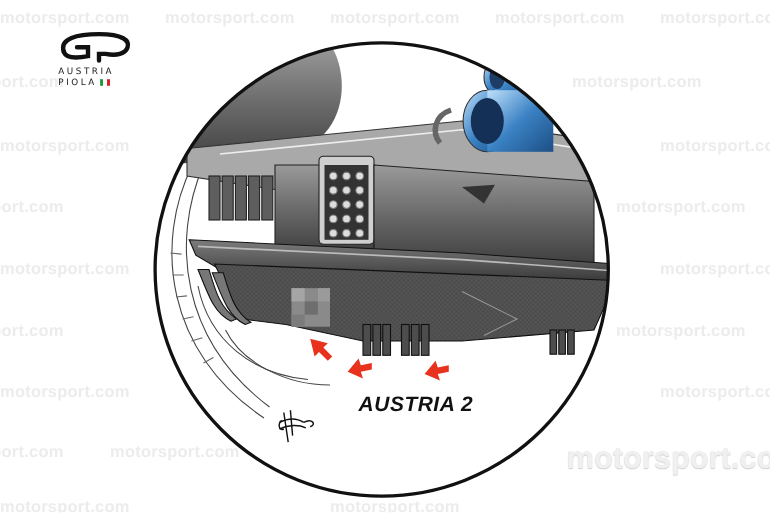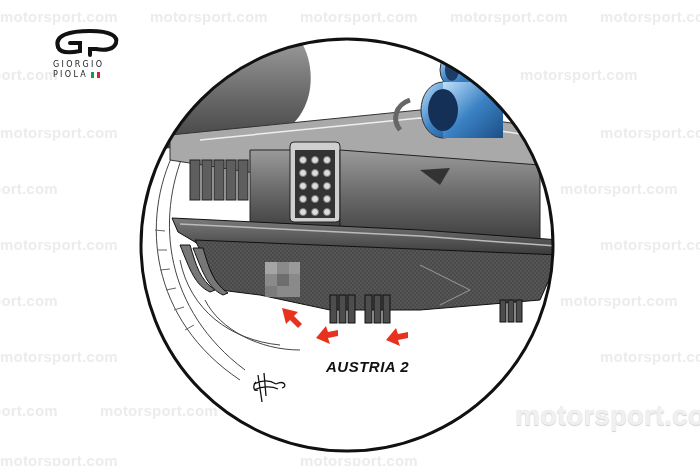--- a/index.html
+++ b/index.html
@@ -3,21 +3,21 @@
 <meta charset="utf-8">
 <style>
   html,body{margin:0;padding:0;}
   body{width:700px;height:466px;background:#ffffff;position:relative;overflow:hidden;font-family:"Liberation Sans",sans-serif;}
   .wm-layer{position:absolute;inset:0;pointer-events:none;}
   .wm{position:absolute;font-family:"Liberation Sans",sans-serif;font-weight:bold;font-size:15px;color:#ececec;letter-spacing:0.2px;white-space:nowrap;}
   .logo{position:absolute;left:50px;top:25px;width:80px;height:60px;}
   .logo-text{position:absolute;left:53px;top:60px;font-size:8px;letter-spacing:2.3px;color:#222;line-height:10px;font-family:"DejaVu Sans",sans-serif;}
   .flag{display:inline-block;width:9px;height:6px;margin-left:3px;vertical-align:middle;background:linear-gradient(to right,#1a9b3a 0 33%,#ffffff 33% 66%,#d8232a 66% 100%);}
   .illus{position:absolute;left:0;top:0;width:700px;height:466px;}
-  .caption{position:absolute;left:326px;top:358px;font-size:15px;font-weight:bold;font-style:italic;color:#111;letter-spacing:0.5px;}
+  .caption{position:absolute;left:326px;top:358px;font-size:19px;font-weight:bold;font-style:italic;color:#111;letter-spacing:0.5px;}
   .big-wm{position:absolute;left:515px;top:400px;font-size:28px;font-weight:bold;color:#f0f0f0;text-shadow:0 0 1px #d8d8d8,0 1px 1px #cfcfcf;letter-spacing:0px;}
 </style>
 </head>
 <body>
 
 <div class="wm-layer">
   <div class="wm" style="left:0px;top:8px">motorsport.com</div>
   <div class="wm" style="left:150px;top:8px">motorsport.com</div>
   <div class="wm" style="left:300px;top:8px">motorsport.com</div>
   <div class="wm" style="left:450px;top:8px">motorsport.com</div>
@@ -38,21 +38,21 @@
   <div class="wm" style="left:100px;top:402px">motorsport.com</div>
   <div class="wm" style="left:0px;top:452px">motorsport.com</div>
   <div class="wm" style="left:300px;top:452px">motorsport.com</div>
 </div>
 
 <svg class="logo" viewBox="0 0 80 60">
   <path d="M8 22 C4 10 20 6 40 6 C62 6 68 12 66 18 C64 24 56 26 46 24 L40 24 L40 30" fill="none" stroke="#111" stroke-width="4" stroke-linecap="round"></path>
   <path d="M8 22 C10 28 20 28 30 26 L30 18 L20 18" fill="none" stroke="#111" stroke-width="4" stroke-linecap="round"></path>
 </svg>
 <div class="logo-text">
-  <div>GIORGIO</div>
+  <div>AUSTRIA</div>
   <div><span>PIOLA</span><span class="flag"></span></div>
 </div>
 
 <svg class="illus" viewBox="0 0 700 466">
   <defs>
     <clipPath id="circ">
         <circle cx="347" cy="245" r="206"></circle>
       </clipPath>
     <linearGradient id="gBody" x1="0" y1="0" x2="0" y2="1">
       <stop offset="0" stop-color="#9a9a9a"></stop>

